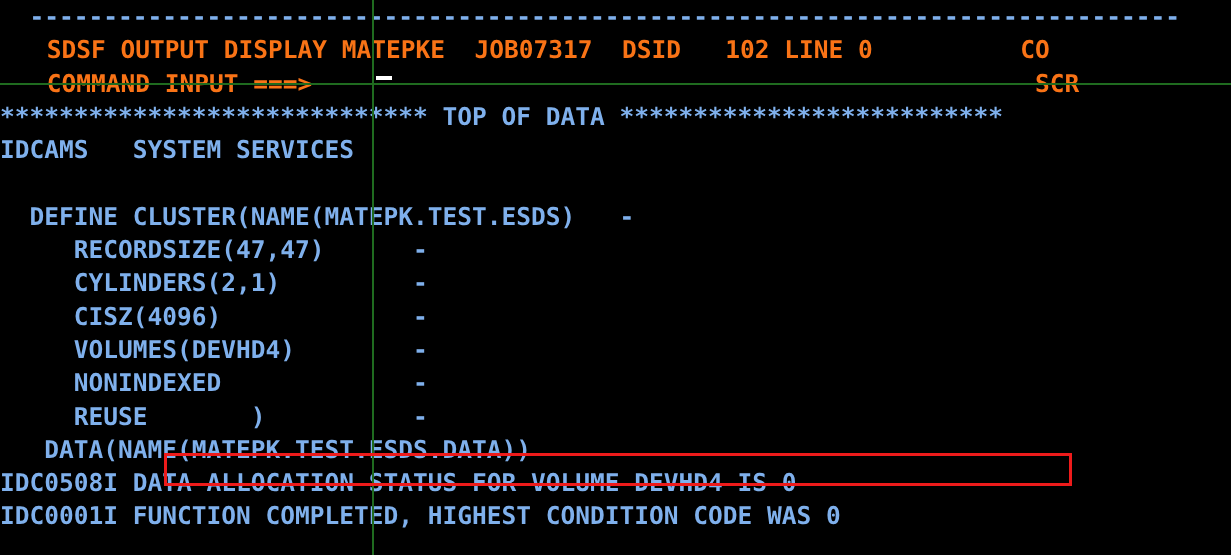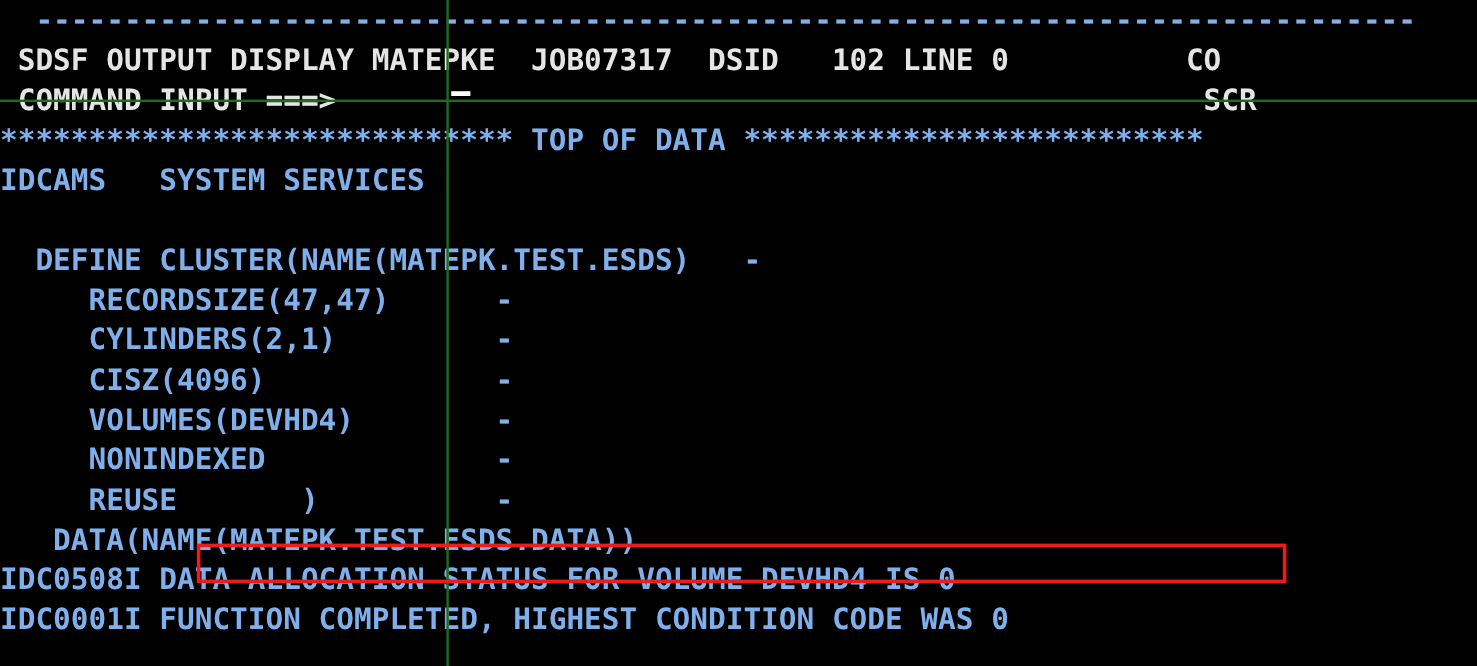--- a/index.html
+++ b/index.html
@@ -32,21 +32,21 @@
     letter-spacing: 0px;
     font-weight: 700;
     color: #7fb0ec;
     text-rendering: geometricPrecision;
   }
   .term .line {
     display: block;
     height: 33.3px;
     overflow: visible;
   }
-  .white  { color: #e5e5e5; }
+  .white  { color: #f97316; padding-left: 32px; }
   .blue   { color: #7fb0ec; }
   .dash   { color: #7fb0ec; }
 
   
   #vrule {
     position: absolute;
     top: 0;
     left: 372px;
     width: 1.5px;
     height: 555px;

